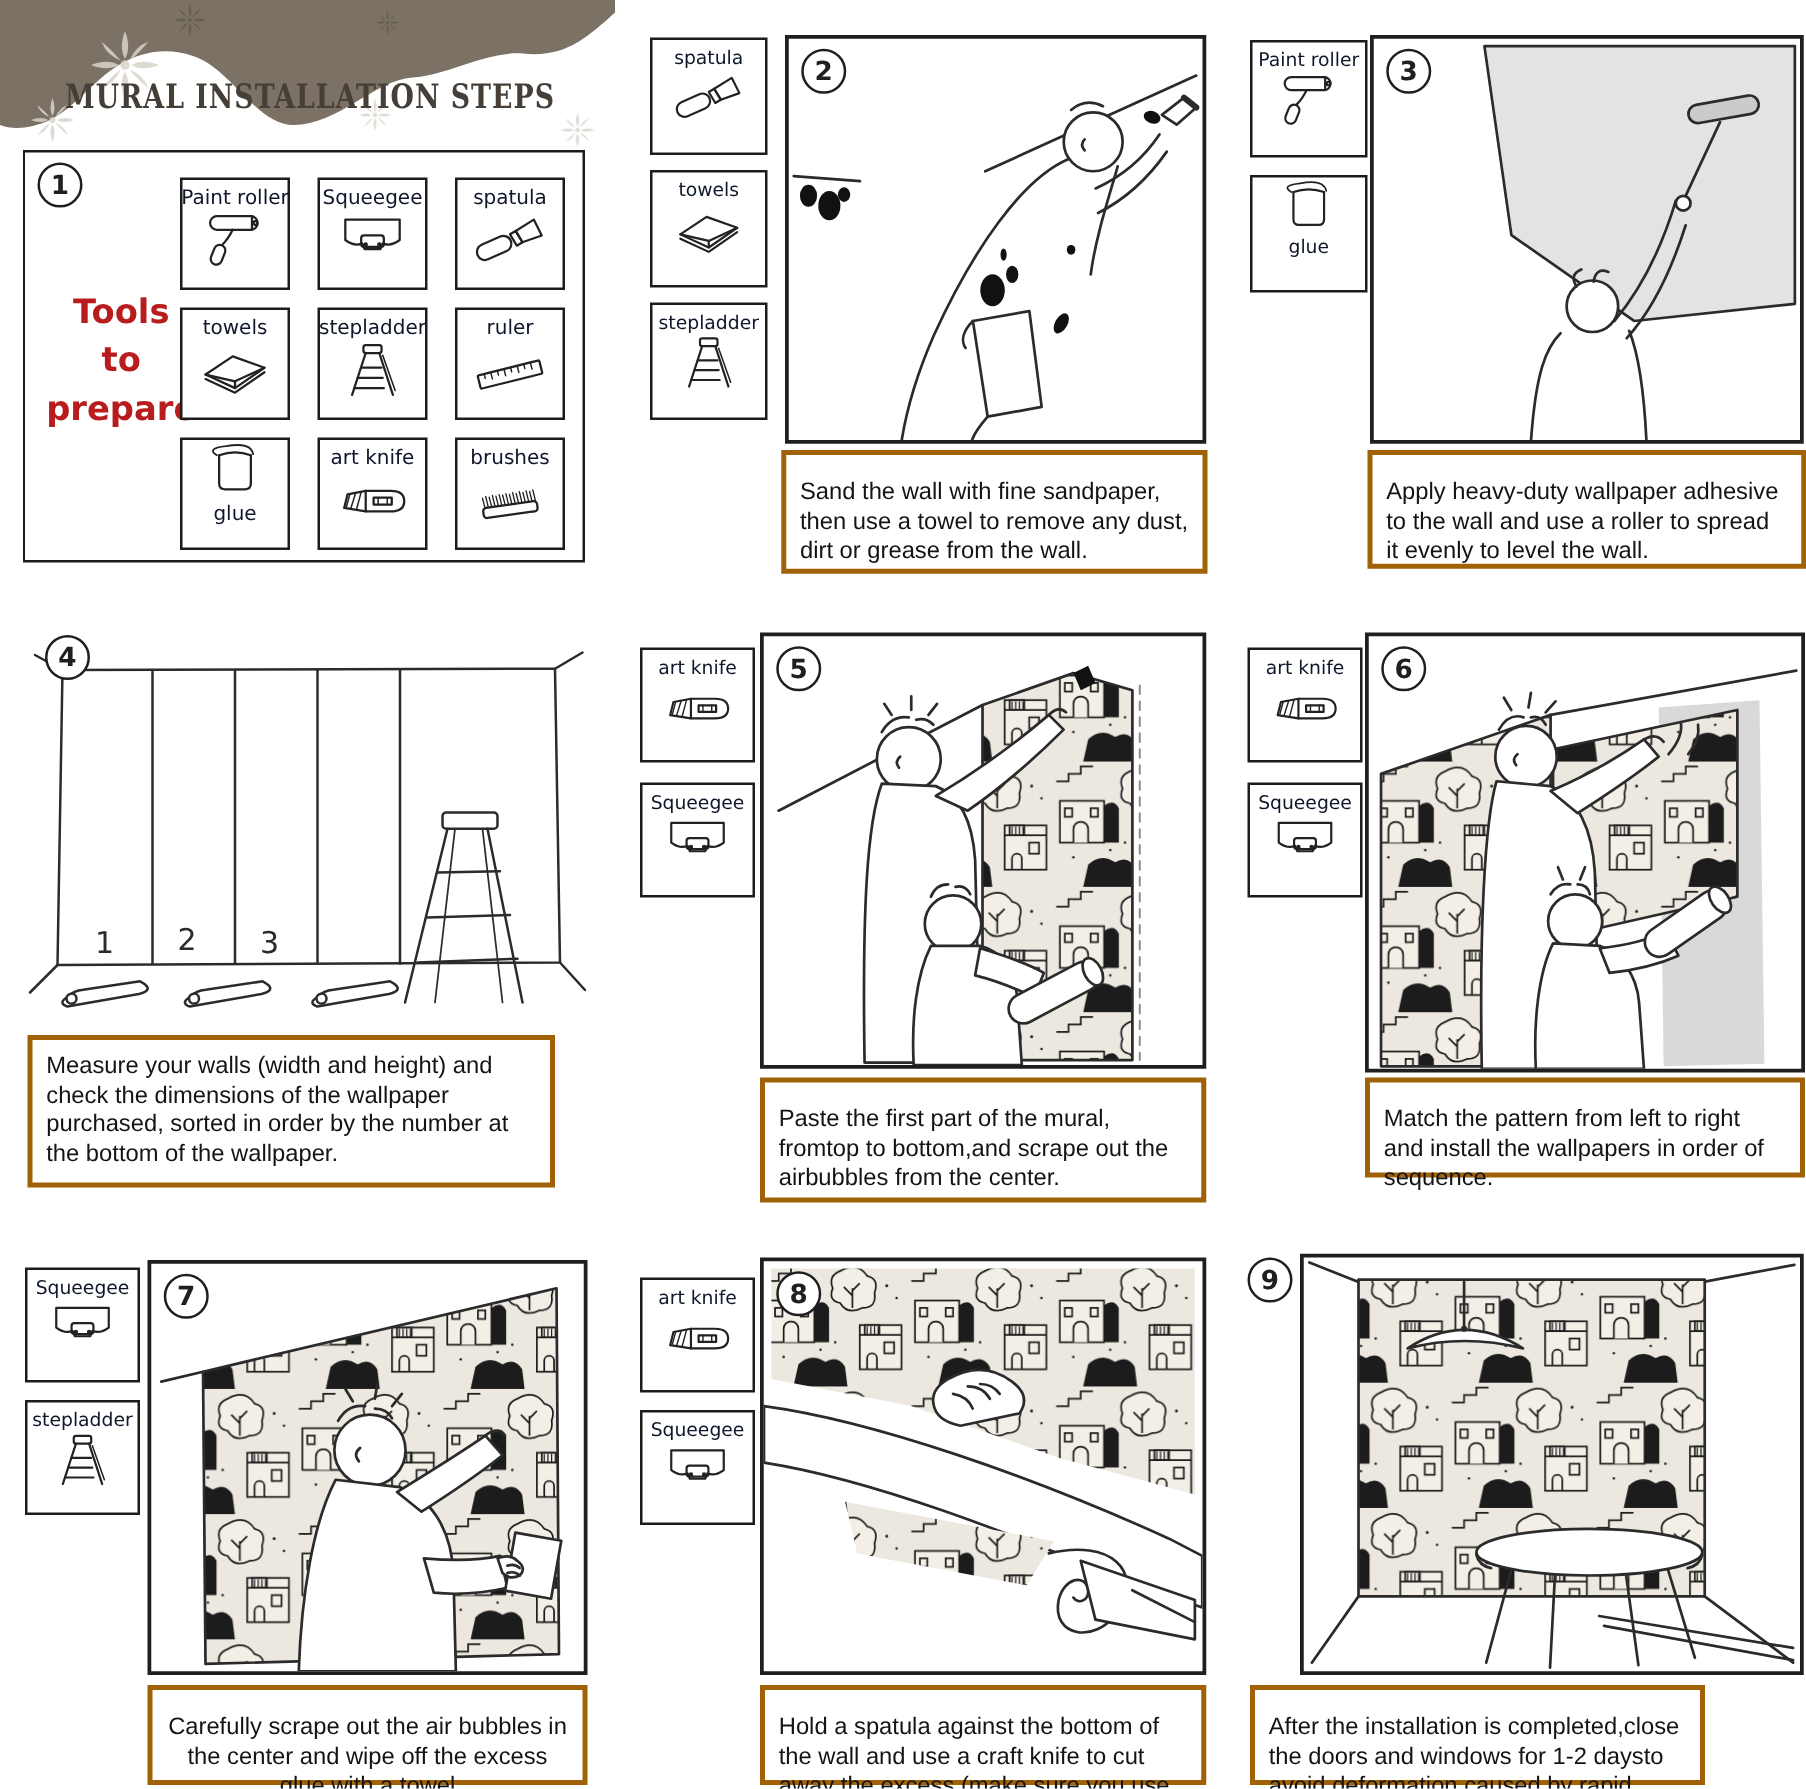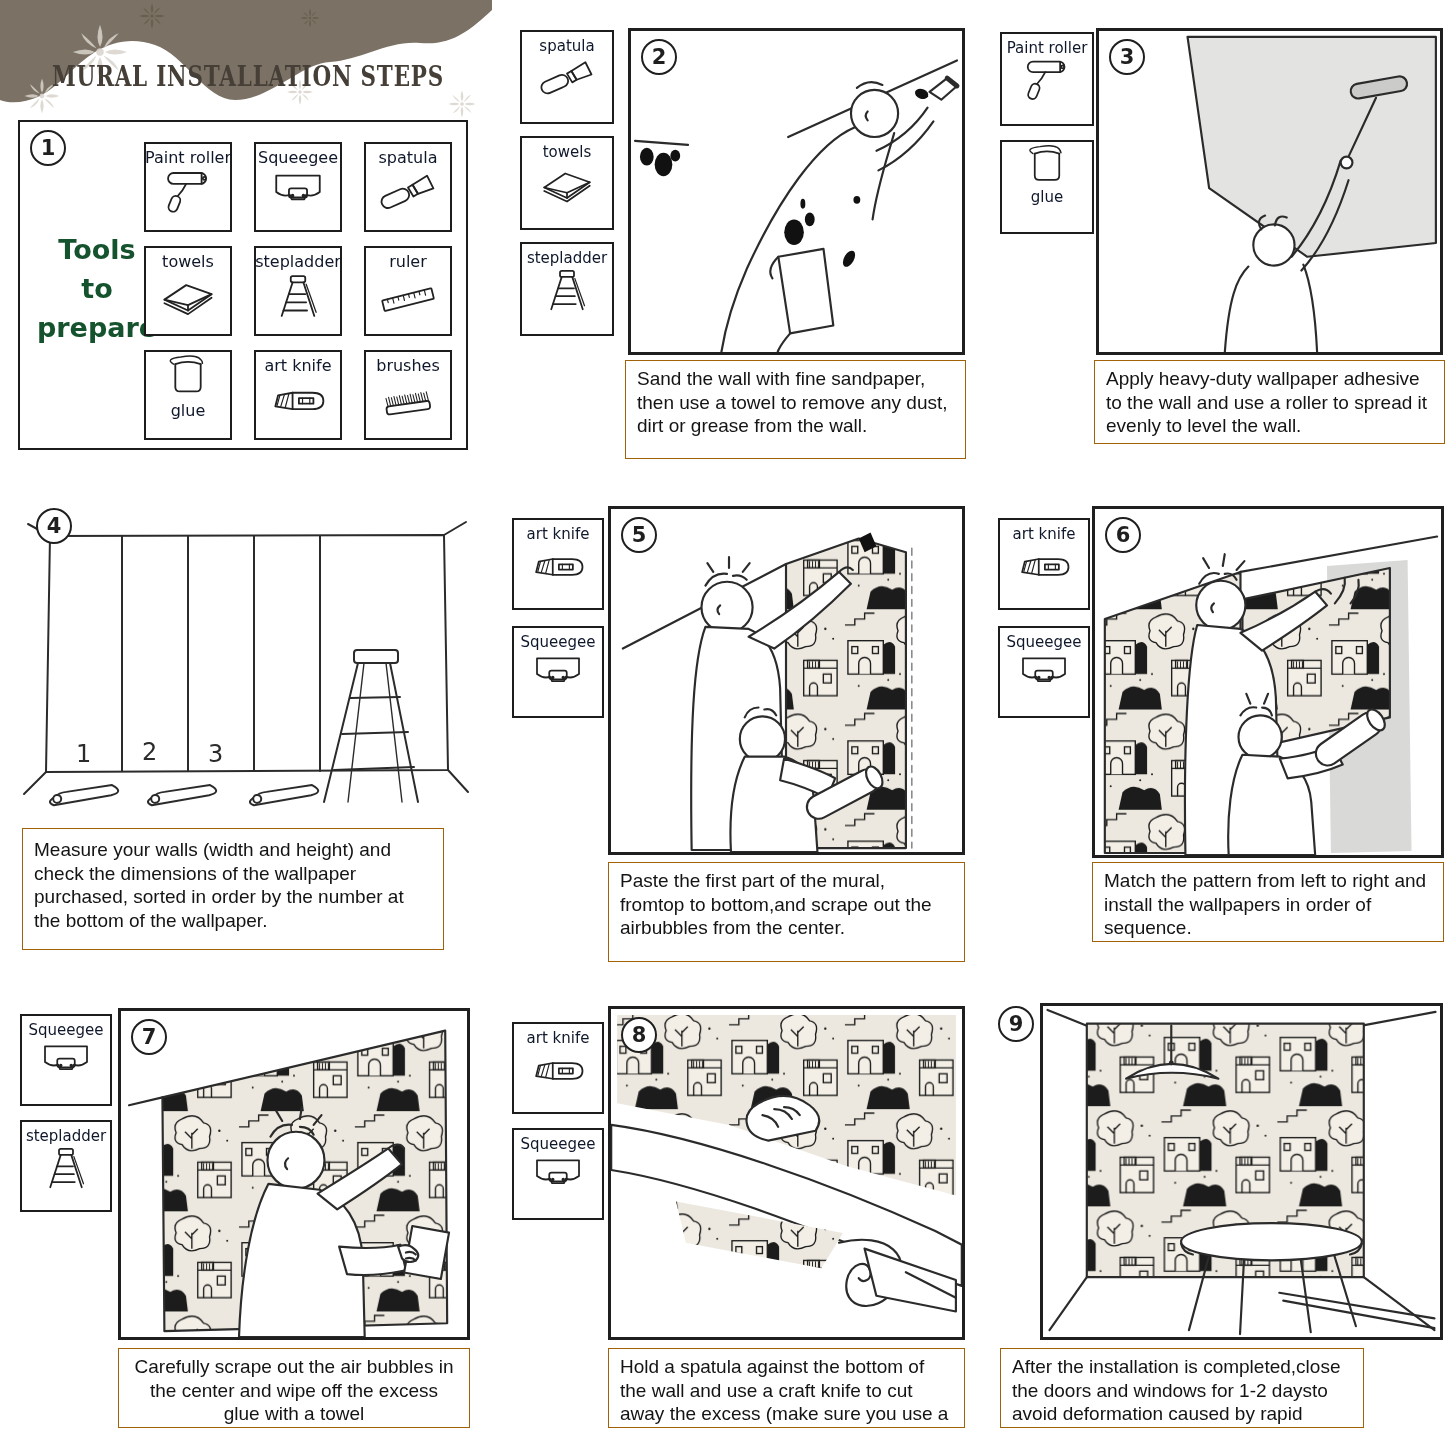--- a/index.html
+++ b/index.html
@@ -11,27 +11,27 @@
   
   .panel{border:3px solid #1f1f1f;background:#fff;box-sizing:border-box;}
   .panel svg{display:block;width:100%;height:100%;}
   .freedraw svg{display:block;width:100%;height:100%;}
   
   .stepnum{width:36px;height:36px;border:2.5px solid #1f1f1f;border-radius:50%;
            display:flex;align-items:center;justify-content:center;background:#fff;
            font:700 21px "DejaVu Sans",sans-serif;color:#1f1f1f;box-sizing:border-box;z-index:5;}
   .stepnum-in{position:absolute;left:10px;top:8px;}
   
-  .caption{border:1px solid #a16207;background:#fff;box-sizing:border-box;
+  .caption{border:4px solid #a16207;background:#fff;box-sizing:border-box;
            font:400 19px/1.24 "Liberation Sans",sans-serif;color:#141414;
-           padding:6px 11px;}
+           padding:18px 11px;}
   
   .tools-box{left:18px;top:120px;width:450px;height:330px;border:2.5px solid #1c1c1c;background:#fff;box-sizing:border-box;}
   .tools-title{position:absolute;left:14px;top:108px;width:126px;text-align:center;
-               font:700 27px/1.45 "DejaVu Sans",sans-serif;color:#14532d;}
+               font:700 27px/1.45 "DejaVu Sans",sans-serif;color:#b91c1c;}
   .tools-grid{position:absolute;left:124px;top:20px;display:grid;
               grid-template-columns:repeat(3,88px);grid-auto-rows:90px;gap:14px 22px;}
   .tool-card{border:2px solid #1c1c1c;background:#fff;box-sizing:border-box;display:flex;
              flex-direction:column;align-items:center;justify-content:flex-start;padding-top:4px;gap:1px;}
   .tool-card.label-bottom{flex-direction:column-reverse;justify-content:flex-end;padding-bottom:3px;padding-top:0;}
   .tool-label{font:400 16px "DejaVu Sans",sans-serif;color:#0f172a;white-space:nowrap;}
   .tool-icon{width:58px;height:48px;flex:0 0 auto;}
   
   .side-tool{width:94px;height:94px;border:2px solid #1c1c1c;background:#fff;box-sizing:border-box;
              display:flex;flex-direction:column;align-items:center;justify-content:flex-start;padding-top:5px;gap:0;}
@@ -328,21 +328,21 @@
           <path d="M165,202 q-6,-10 4,-14 m10,10 q2,-12 12,-8"></path>
           <path d="M152,240 C140,252 132,272 128,327"></path>
           <path d="M208,238 C216,258 220,286 222,327"></path>
           <path d="M196,230 C216,206 234,172 246,132"></path>
           <path d="M206,244 C226,222 242,190 254,152"></path>
           <circle cx="252" cy="134" r="6" fill="#fff"></circle>
         </g>
       </g>
     </svg>
   </div>
-  <div class="abs caption" style="left:1094px;top:360px;width:351px;height:84px;">Apply heavy-duty wallpaper adhesive to the wall and use a roller to spread it evenly to level the wall.</div>
+  <div class="abs caption" style="left:1094px;top:360px;width:351px;height:95px;">Apply heavy-duty wallpaper adhesive to the wall and use a roller to spread it evenly to level the wall.</div>
 
   <div class="abs freedraw" style="left:18px;top:502px;width:452px;height:322px;">
     <svg viewBox="0 0 452 322">
       <g stroke="#2b2b2b" stroke-width="2" fill="none" stroke-linecap="round" stroke-linejoin="round">
         <path d="M10,22 L32,34"></path>
           <path d="M448,20 L426,33"></path>
         <polygon points="32,34 426,33 430,268 28,270"></polygon>
         <path d="M28,270 L6,292"></path>
           <path d="M430,268 L450,290"></path>
         <path d="M104,34 V269"></path>

